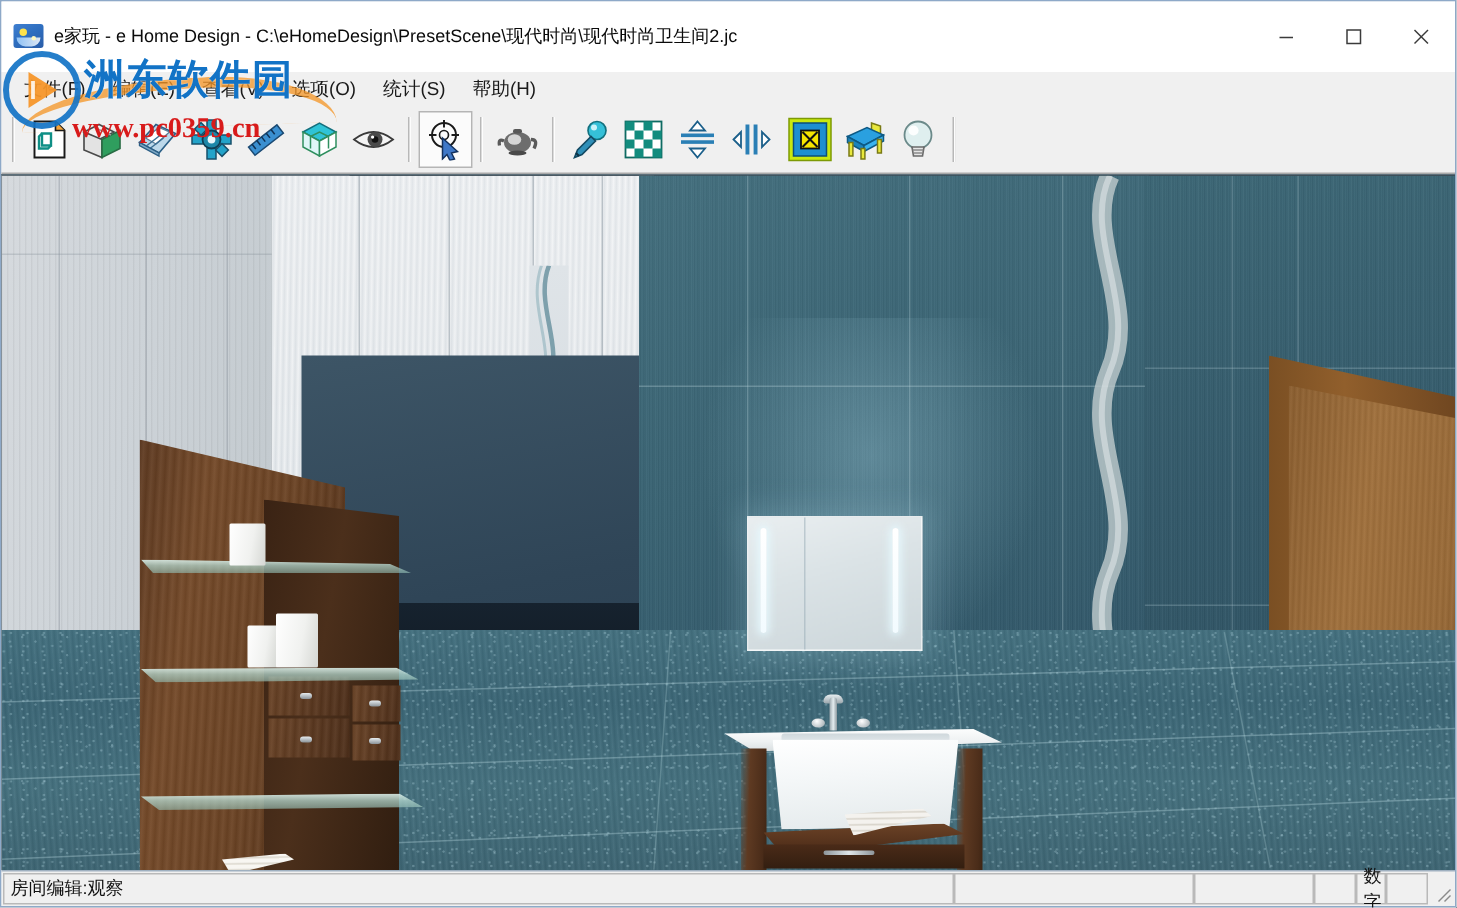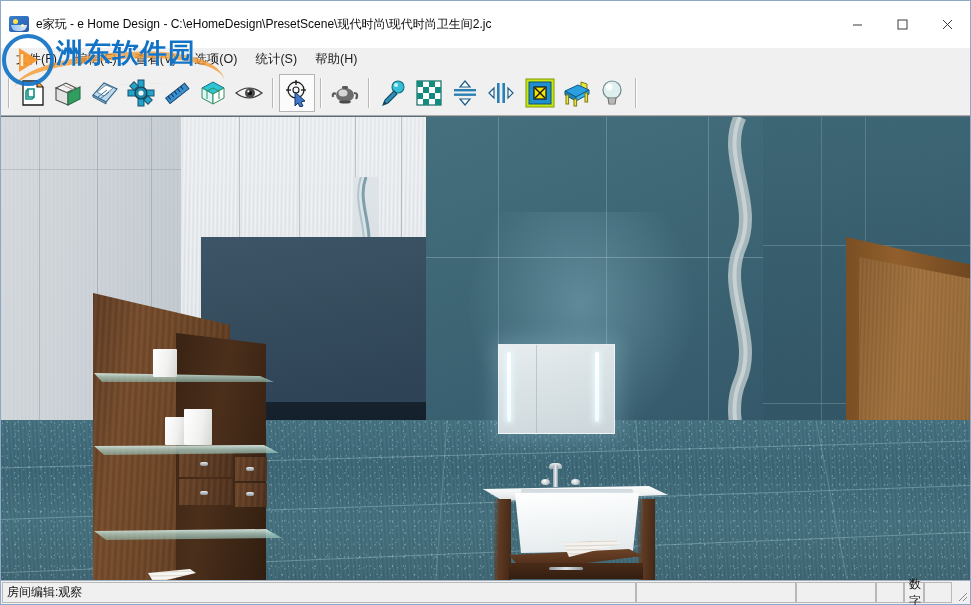--- a/index.html
+++ b/index.html
@@ -841,13 +841,14 @@
 <div class="watermark">
   <div class="wm-swoosh"></div>
   <div class="wm-logo">
     <svg width="52" height="52" viewBox="0 0 52 52">
       <circle cx="26" cy="26" r="24" fill="none" stroke="#1273c6" stroke-width="4" opacity=".92"></circle>
       <path d="M17 14 L17 38 L36 26 Z" fill="#f5962a" opacity=".95"></path>
       <path d="M20 20 L20 32" stroke="#ffffff" stroke-width="2.5" opacity=".85"></path>
     </svg>
   </div>
   <div class="wm-cn">洲东软件园</div>
+  <div class="wm-url">www.pc0359.cn</div>
 </div>
 
 </body></html>

